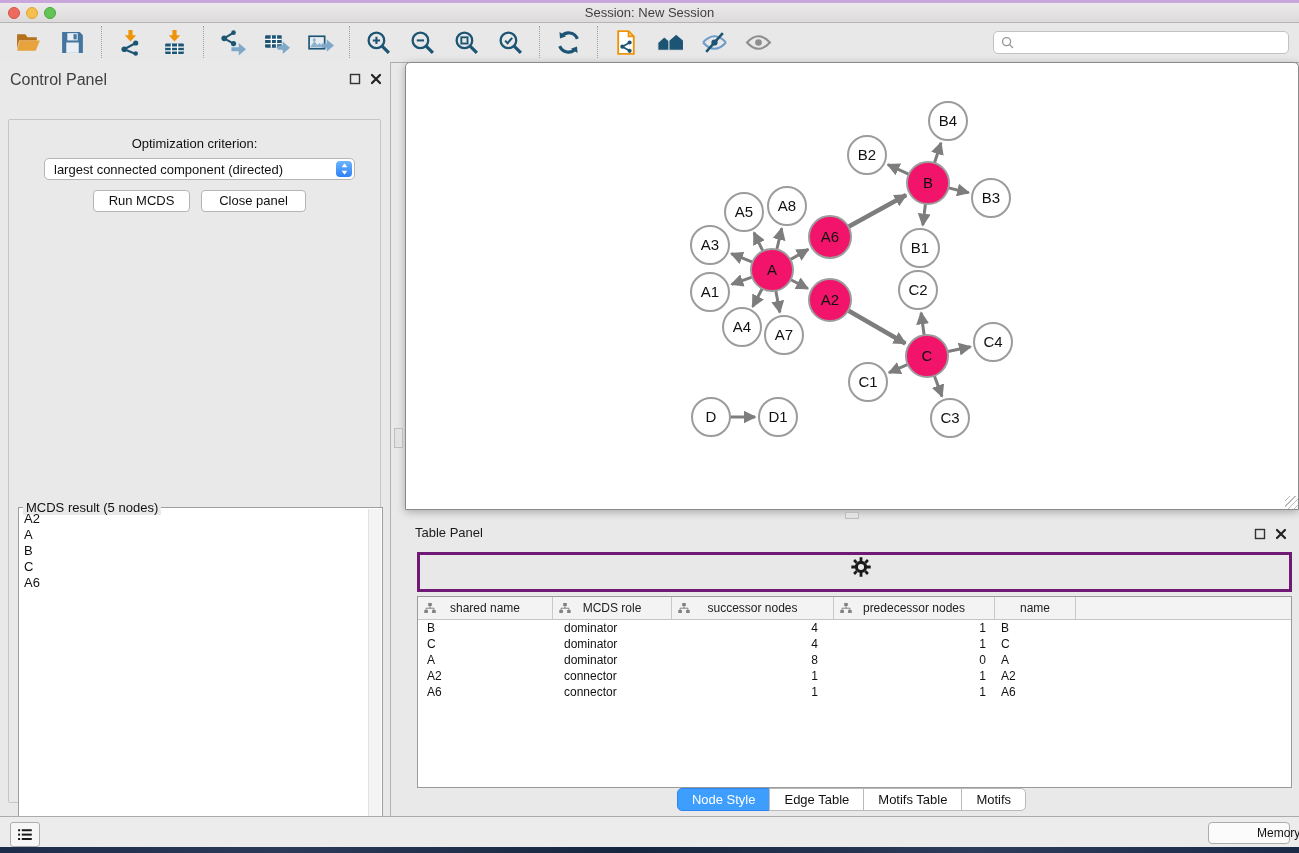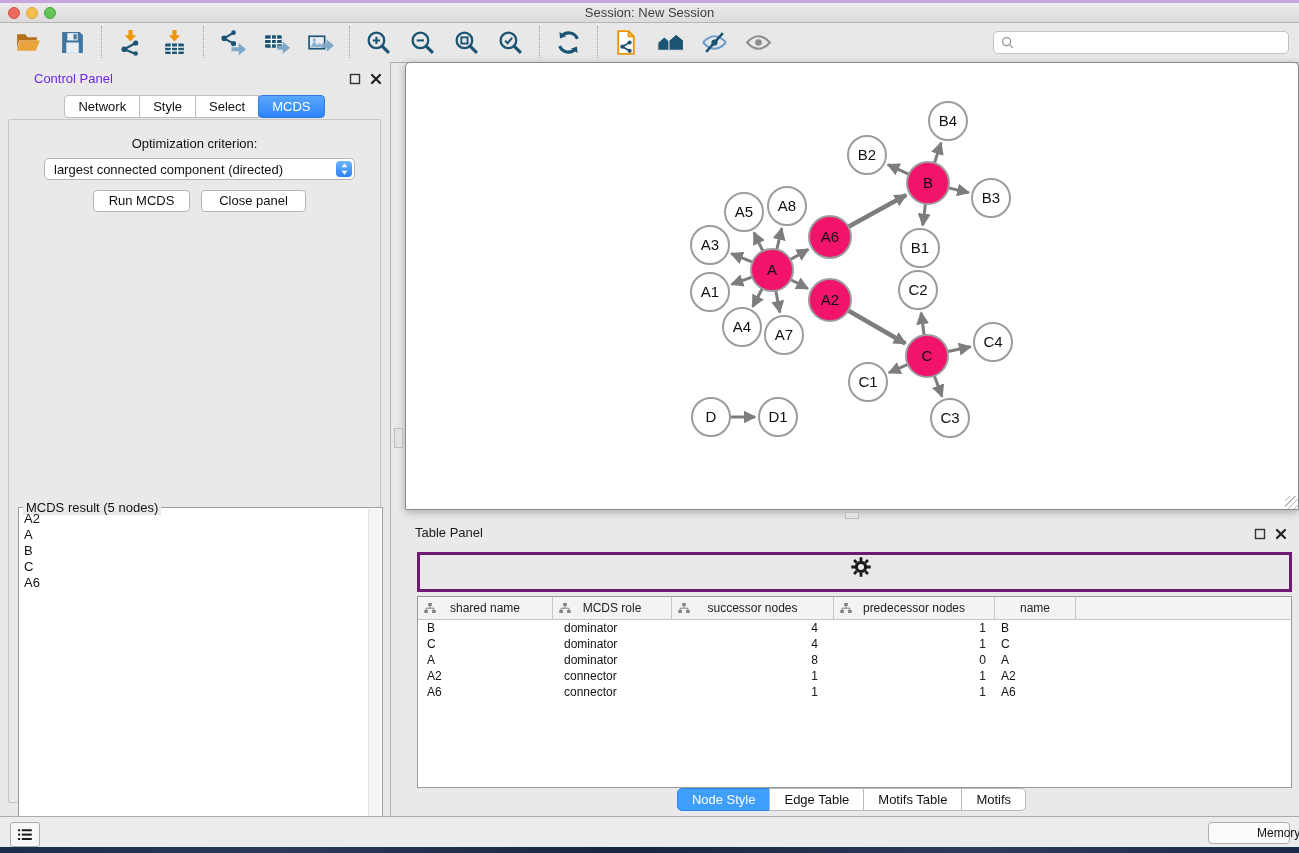--- a/index.html
+++ b/index.html
@@ -25,21 +25,21 @@
   .tb-sep{width:0;height:32px;border-left:1px dotted #9E9E9E;}
   .tb-btn{width:29px;height:29px;display:flex;align-items:center;justify-content:center;}
   .tb-btn svg{width:27px;height:27px;}
   .searchbox{position:absolute;right:10px;top:8px;width:294px;height:21px;background:#fff;
       border:1px solid #C2C2C2;border-radius:5px;display:flex;align-items:center;}
   .searchbox svg{width:15px;height:15px;margin-left:6px;}
   .searchbox input{border:none;outline:none;flex:1;font-size:12px;height:16px;background:transparent;}
   
   .control-panel{position:absolute;left:0;top:62px;width:391px;height:754px;background:#E9E9E9;
       border-right:1px solid #B3B3B3;box-sizing:border-box;}
-  .panel-title{position:absolute;left:10px;top:9px;font-size:13px;color:#6d28d9;margin-left:24px;}
+  .panel-title{position:absolute;left:10px;top:9px;font-size:16px;color:#404040;}
   .panel-btns{position:absolute;right:8px;top:9px;display:flex;gap:9px;align-items:center;}
   .panel-btns span{width:12px;height:12px;display:inline-block;}
   .panel-btns svg{width:12px;height:12px;}
   .cp-tabs{position:absolute;left:0;top:33px;width:100%;display:flex;justify-content:center;}
   .cptab{background:#fff;border:1px solid #BFBFBF;font-size:13px;color:#111;
       padding:3px 13px;margin-left:-1px;}
   .cptab:first-child{border-radius:4px 0 0 4px;}
   .cptab:last-child{border-radius:0 4px 4px 0;}
   .cptab.active{background:linear-gradient(#56A7FC,#2E85FA);border-color:#2E7BE5;color:#fff;
       border-radius:4px;position:relative;}
@@ -304,26 +304,20 @@
 <div class="control-panel">
   <div class="panel-title">Control Panel</div>
   <div class="panel-btns">
     <span><svg viewBox="0 0 12 12">
           <rect x="1.5" y="1.5" width="9" height="9" fill="none" stroke="#333" stroke-width="1.4"></rect>
         </svg></span>
     <span><svg viewBox="0 0 12 12">
           <path d="M2 2l8 8M10 2l-8 8" stroke="#222" stroke-width="2.2" stroke-linecap="round"></path>
         </svg></span>
   </div>
-  <div class="cp-tabs">
-      <div class="cptab">Network</div>
-      <div class="cptab">Style</div>
-      <div class="cptab">Select</div>
-      <div class="cptab active">MCDS</div>
-    </div>
   <div class="cp-content">
     <div class="opt-label">Optimization criterion:</div>
     <div class="selectbox">
       <span>largest connected component (directed)</span>
       <span class="stepper">
           <svg viewBox="0 0 10 16">
             <path d="M5 1.5L8.2 6H1.8z" fill="#fff"></path>
             <path d="M5 14.5L1.8 10h6.4z" fill="#fff"></path>
           </svg>
         </span>

